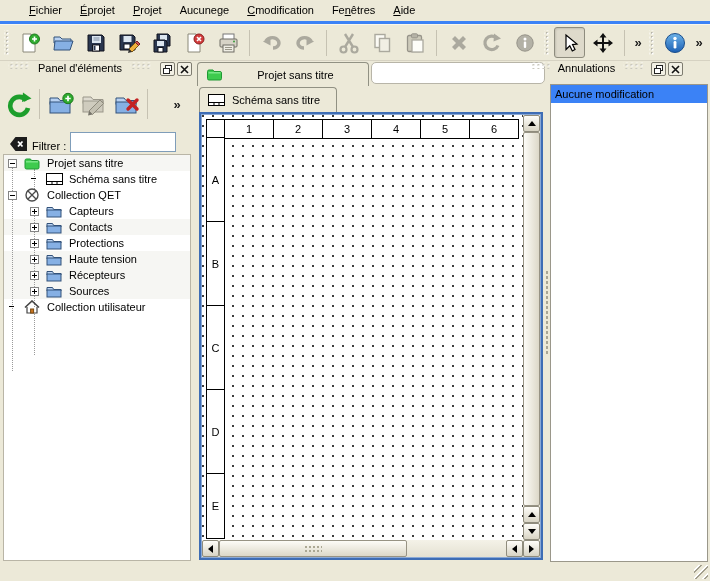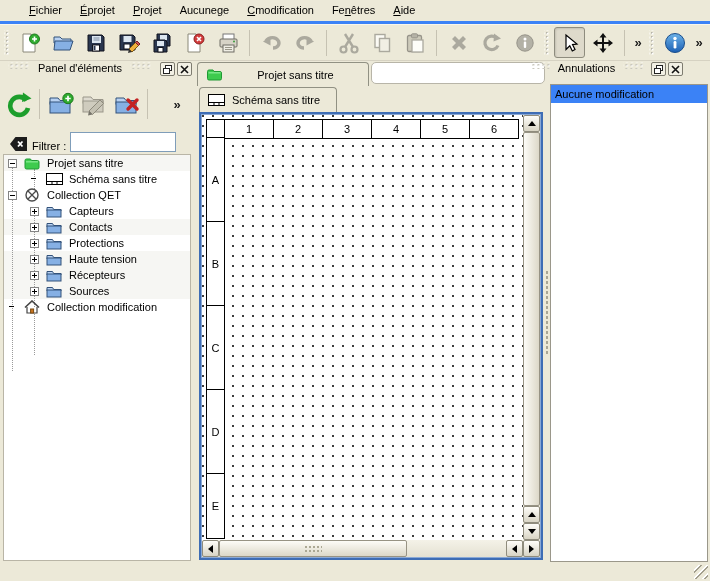--- a/index.html
+++ b/index.html
@@ -455,21 +455,21 @@
   </div>
   <div class="trow lvl0">
     <span class="exp none"></span>
     <span class="ticon">
       <svg width="16" height="14" viewBox="0 0 16 14">
           <path d="M1 7.5 L8 1 L15 7.5" fill="none" stroke="#444" stroke-width="1.6"></path>
           <path d="M3 7 V13 H13 V7" fill="#fff" stroke="#444" stroke-width="1.2"></path>
           <rect x="6.6" y="9" width="3" height="4" fill="#cc7722" stroke="#7a4a10"></rect>
         </svg>
     </span>
-    <span class="tlabel">Collection modification</span>
+    <span class="tlabel">Collection utilisateur</span>
   </div>
 </div>
 
 <div class="centerpane">
   <div class="ptab-filler"></div>
   <div class="ptab">
     <span style="display:flex;">
       <svg width="17" height="13" viewBox="0 0 16 13">
           <path d="M1 3.5 q0-1.5 1.5-1.5 h4 l1 1.5 h6 q1.5 0 1.5 1.5 v5.5 q0 1.5 -1.5 1.5 h-11 q-1.5 0 -1.5 -1.5 Z" fill="#3ecb4e" stroke="#1f9933"></path>
           <path d="M2 4.8 h12" stroke="#7fe98c" stroke-width="1.4"></path>

